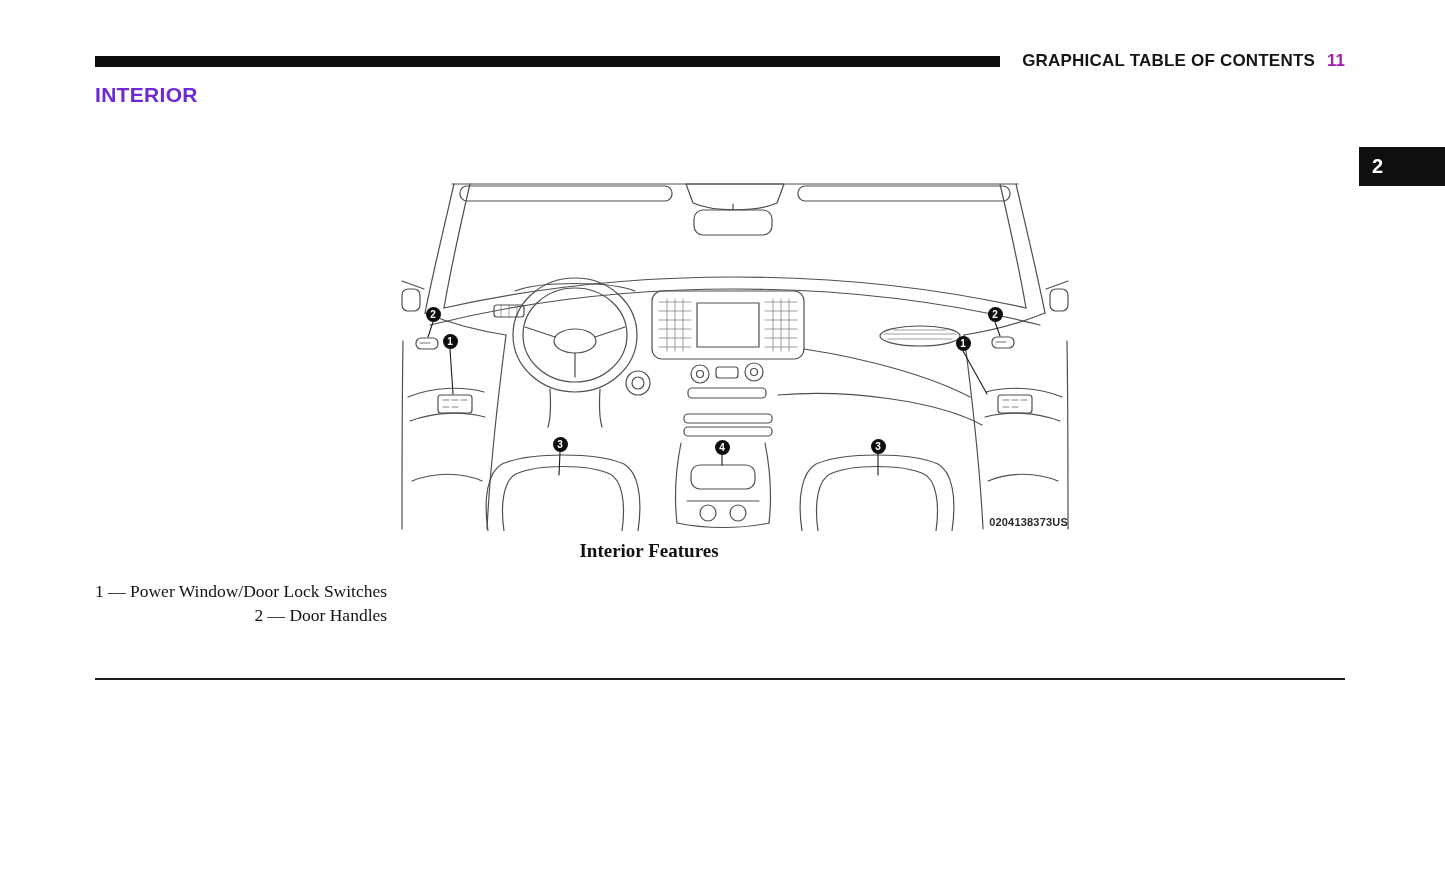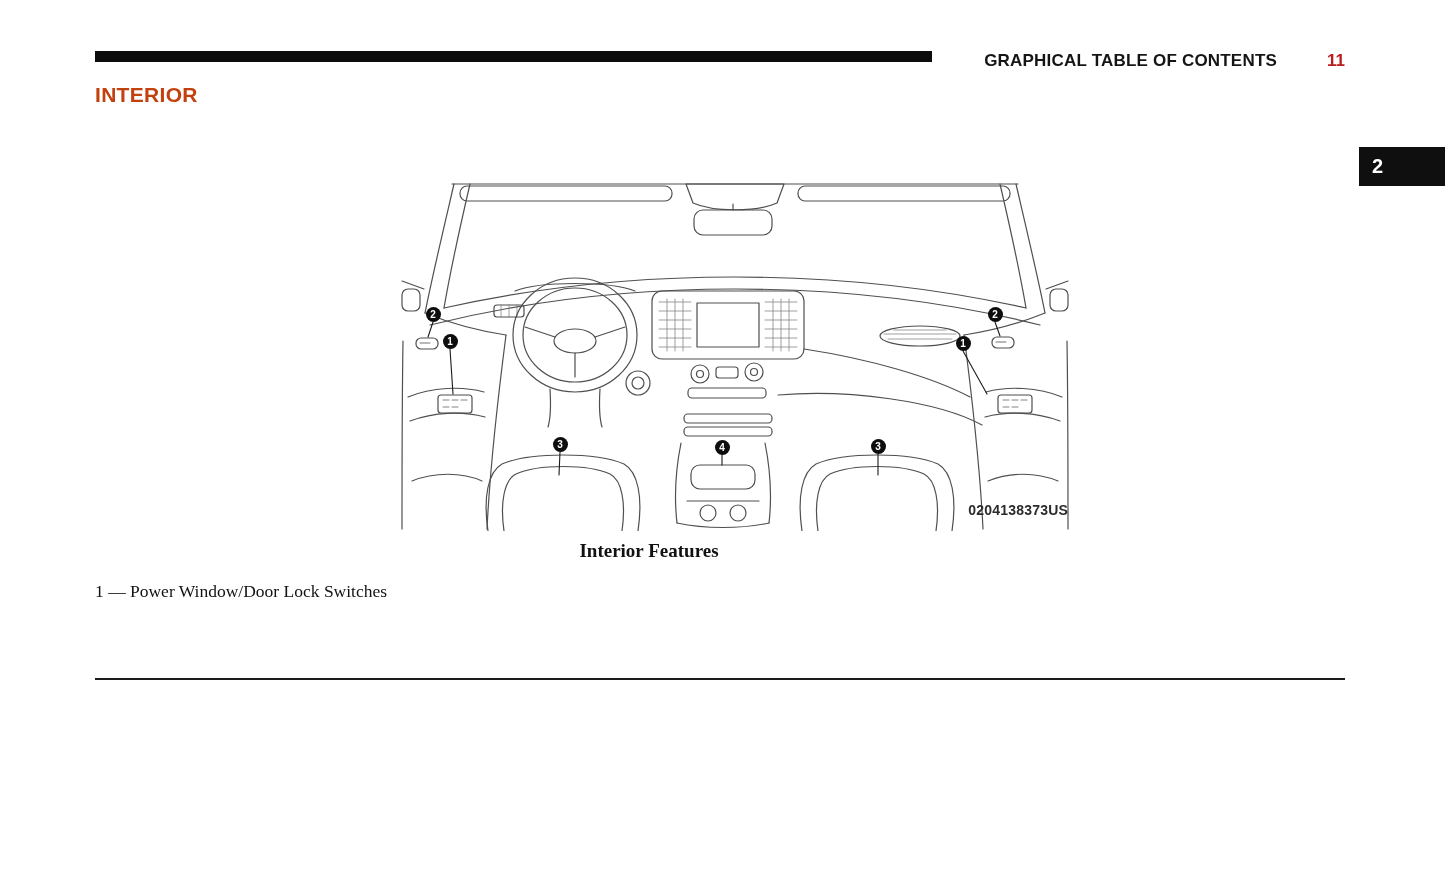--- a/index.html
+++ b/index.html
@@ -5,28 +5,28 @@
   * { margin:0; padding:0; box-sizing:border-box; }
   html,body { background:#ffffff; }
   body {
     width:1445px; height:874px;
     font-family:"Liberation Sans", sans-serif;
     color:#1a1a1a;
   }
   .page { position:relative; width:1445px; height:874px; background:#ffffff; overflow:hidden; }
 
   
-  .header-row { position:absolute; left:95px; top:51px; width:1250px; display:flex; align-items:flex-start;gap:30px; }
+  .header-row { position:absolute; left:95px; top:51px; width:1250px; display:flex; align-items:center; }
   .header-bar { flex:1 1 auto; height:11px; background:#0c0c0c; margin-right:22px; }
   .header-title { font-size:17px; font-weight:bold; letter-spacing:0.2px; white-space:nowrap; color:#151515; }
-  .header-page-number { font-size:17px; font-weight:bold; margin-left:20px; color:#b91c1c; }
+  .header-page-number { font-size:17px; font-weight:bold; margin-left:12px; color:#a21caf; }
 
   .section-title {
     position:absolute; left:95px; top:83px;
-    font-size:21px; font-weight:bold; letter-spacing:0.3px; color:#c2410c;
+    font-size:21px; font-weight:bold; letter-spacing:0.3px; color:#6d28d9;
     font-family:"Liberation Sans", sans-serif;
     text-align:center;
   }
 
   
   .side-tab {
     position:absolute; right:0; top:147px; width:86px; height:39px;
     background:#0f0f0f; color:#ffffff;
     display:flex; align-items:center; padding-left:13px;
     font-size:20px; font-weight:bold;
@@ -34,22 +34,22 @@
 
   
   .figure { position:absolute; left:400px; top:181px; width:670px; height:350px; }
   .figure svg { position:absolute; left:0; top:0; }
   .marker {
     position:absolute; width:15px; height:15px; border-radius:50%;
     background:#0d0d0d; color:#ffffff;
     font-size:10px; font-weight:bold; line-height:15px; text-align:center;
   }
   .watermark {
-    position:absolute; right:2px; bottom:13px;
-    font-size:14px; font-weight:bold; color:#2b2b2b; letter-spacing:0.2px;
+    position:absolute; right:2px; bottom:3px;
+    font-size:11px; font-weight:bold; color:#2b2b2b; letter-spacing:0.2px;
   }
 
   .caption {
     position:absolute; left:0; top:540px; width:1298px; text-align:center;
     font-family:"Liberation Serif", serif; font-weight:bold; font-size:19px; color:#111111;
   }
 
   
   .legend {
     position:absolute; left:95px; top:579px; list-style:none;
@@ -215,17 +215,18 @@
     <div class="marker" style="left:470.5px; top:257.5px">3</div>
     <div class="marker" style="left:314.5px; top:258.5px">4</div>
 
     <div class="watermark">0204138373US</div>
   </figure>
 
   <div class="caption">Interior Features</div>
 
   <ol class="legend">
     <li><span>1</span> <span>—</span> <span>Power Window/Door Lock Switches</span></li>
+    <li><span>2</span> <span>—</span> <span>Door Handles</span></li>
   </ol>
 
   <div class="bottom-rule"></div>
 
 </div>
 
 </body></html>

